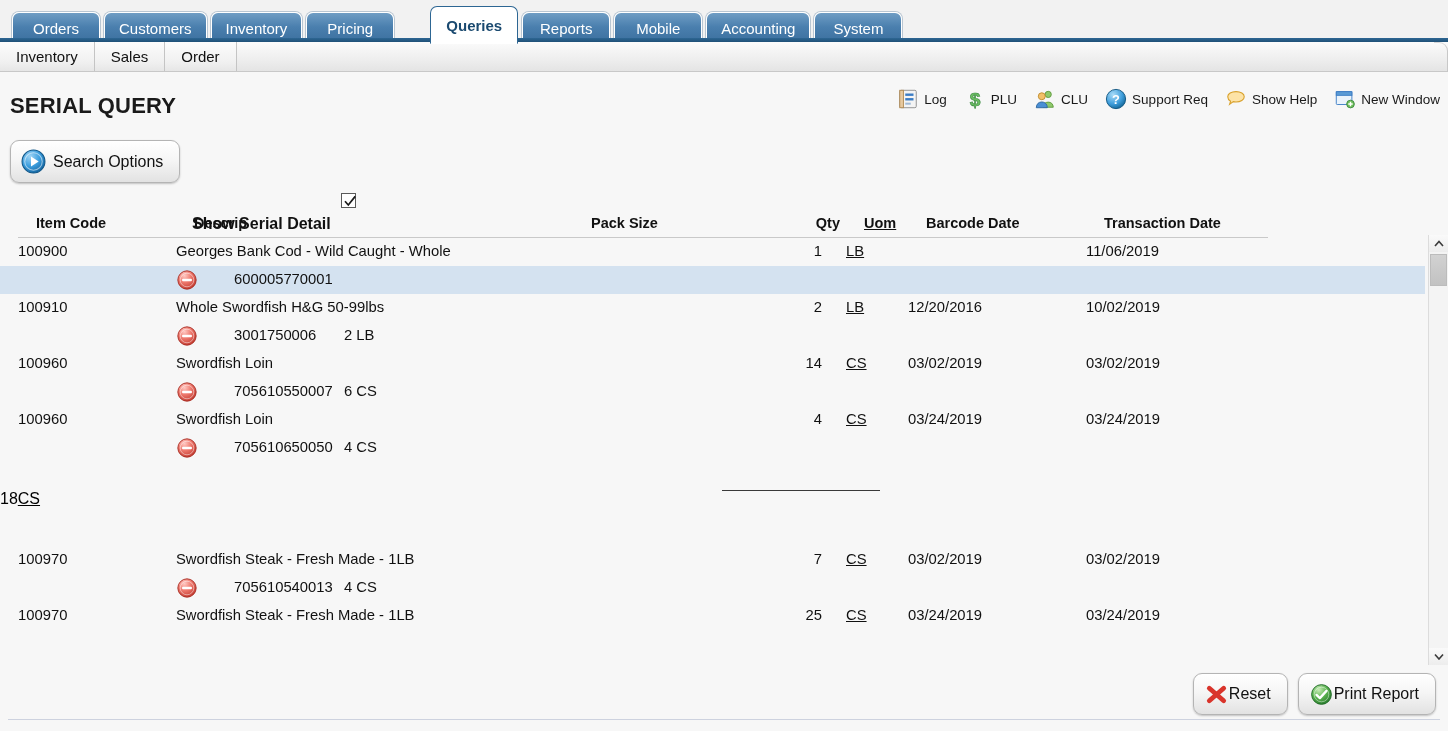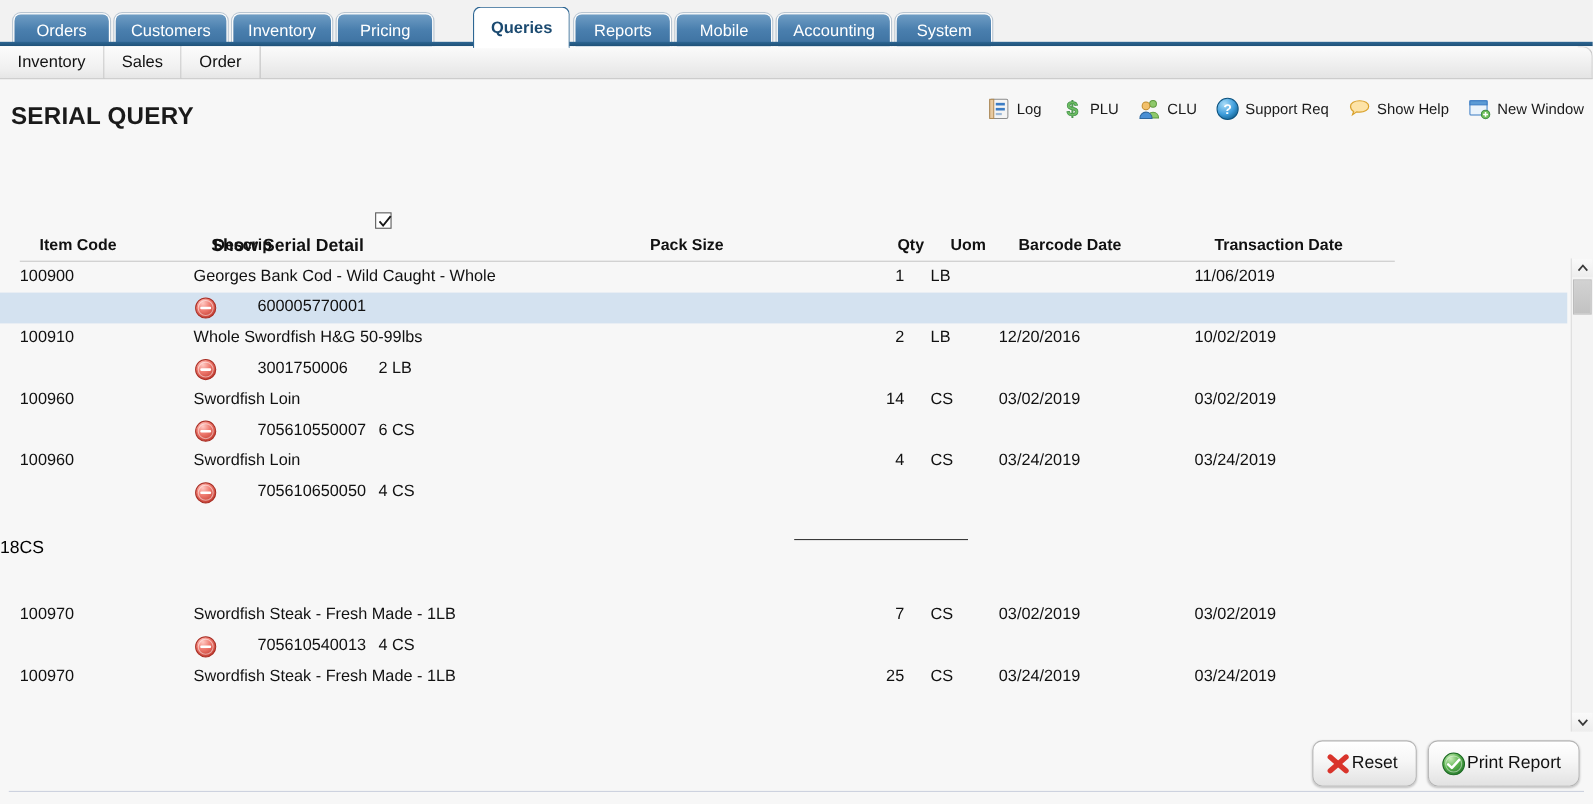--- a/index.html
+++ b/index.html
@@ -141,21 +141,21 @@
     position: absolute; top: 5px;
     font-size: 14.8px; color: #111; white-space: nowrap;
   }
   .row .c.num { text-align: right; }
 
   
   .col-item   { left: 18px; }
   .col-desc   { left: 176px; }
   .col-pack   { left: 573px; }
   .col-qty    { left: 740px; width: 82px; }
-  .col-uom    { left: 846px; }
+  .col-uom    { left: 846px; text-decoration: underline; }
   .col-bdate  { left: 908px; }
   .col-tdate  { left: 1086px; }
 
   .serial-row { position: relative; height: 28px; }
   .serial-row.hl { background: #d4e2f0; }
   .del-ic {
     position: absolute; left: 176px; top: 3px;
     width: 22px; height: 22px; cursor: pointer;
   }
   .serial-no {
@@ -320,20 +320,37 @@
         <span class="ic"><svg viewBox="0 0 24 24" width="22" height="22">
             <rect x="2.5" y="4" width="17" height="14" rx="1" fill="#eaf3fb" stroke="#3b7cc4"></rect>
         <rect x="2.5" y="4" width="17" height="4" fill="#5b9bd5" stroke="#3b7cc4"></rect>
         <circle cx="18" cy="17.5" r="4.2" fill="#6fbf5a" stroke="#3d8a43"></circle>
         <path d="M18 15.1v4.8M15.6 17.5h4.8" stroke="#fff" stroke-width="1.5"></path>
           </svg></span>
         <span>New Window</span>
       </div>
     </div>
 
+  <div class="btn" id="search-options-button">
+    <span class="ic">
+      <svg viewBox="0 0 24 24" width="25" height="25">
+        <defs>
+          <radialGradient id="pcg" cx="35%" cy="28%" r="78%">
+            <stop offset="0%" stop-color="#9ed4f5"></stop>
+            <stop offset="55%" stop-color="#3b9ddd"></stop>
+            <stop offset="100%" stop-color="#13639e"></stop>
+          </radialGradient>
+        </defs>
+        <circle cx="12" cy="12" r="11" fill="url(#pcg)" stroke="#0f5688" stroke-width="1"></circle>
+        <circle cx="12" cy="12" r="8.4" fill="none" stroke="#ffffff" stroke-opacity=".55" stroke-width="1"></circle>
+        <path d="M9.6 7.2 L17 12 L9.6 16.8 Z" fill="#ffffff"></path>
+      </svg>
+    </span>
+    <span>Search Options</span>
+  </div>
 
   <div class="show-serial">
     <span class="lbl">Show Serial Detail</span>
     <span class="cbx" id="serial-cbx">
       <svg viewBox="0 0 14 14" width="14" height="14">
         <path d="M2 7.2 L5.3 11 L12.2 2.4" fill="none" stroke="#1a1a1a" stroke-width="1.7"></path>
       </svg>
     </span>
   </div>
 

